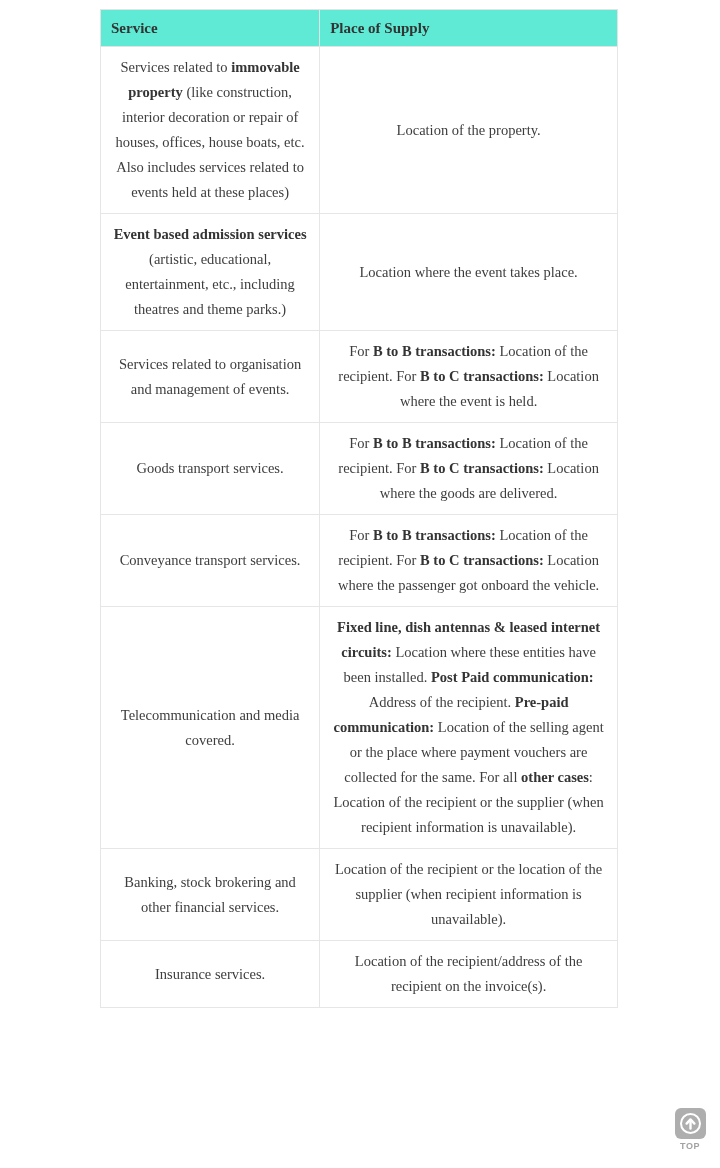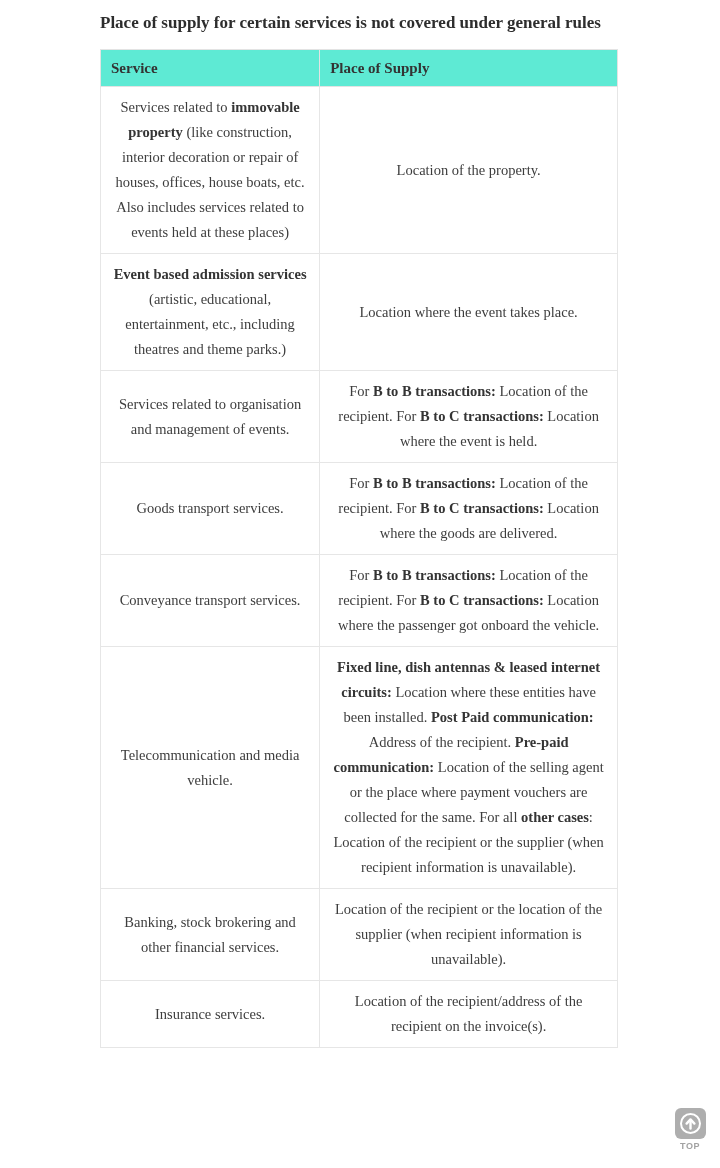--- a/index.html
+++ b/index.html
@@ -77,21 +77,20 @@
     font-size: 9px;
     font-weight: bold;
     color: #a2a2a2;
     letter-spacing: 0.5px;
   }
 </style>
 </head>
 <body>
 
 <div class="content">
-  <h2 class="page-title">Place of supply for certain services is not covered under general rules</h2>
 
   <table class="services-table">
     <colgroup>
       <col class="c1">
       <col class="c2">
     </colgroup>
     <thead>
       <tr>
         <th>Service</th>
         <th>Place of Supply</th>
@@ -112,21 +111,21 @@
         </tr>
         <tr>
           <td>Goods transport services.</td>
           <td>For <strong>B to B transactions:</strong> Location of the recipient. For <strong>B to C transactions:</strong> Location where the goods are delivered.</td>
         </tr>
         <tr>
           <td>Conveyance transport services.</td>
           <td>For <strong>B to B transactions:</strong> Location of the recipient. For <strong>B to C transactions:</strong> Location where the passenger got onboard the vehicle.</td>
         </tr>
         <tr>
-          <td>Telecommunication and media vehicle.</td>
+          <td>Telecommunication and media covered.</td>
           <td><strong>Fixed line, dish antennas &amp; leased internet circuits:</strong> Location where these entities have been installed. <strong>Post Paid communication:</strong> Address of the recipient. <strong>Pre-paid communication:</strong> Location of the selling agent or the place where payment vouchers are collected for the same. For all <strong>other cases</strong>: Location of the recipient or the supplier (when recipient information is unavailable).</td>
         </tr>
         <tr>
           <td>Banking, stock brokering and other financial services.</td>
           <td>Location of the recipient or the location of the supplier (when recipient information is unavailable).</td>
         </tr>
         <tr>
           <td>Insurance services.</td>
           <td>Location of the recipient/address of the recipient on the invoice(s).</td>
         </tr>

